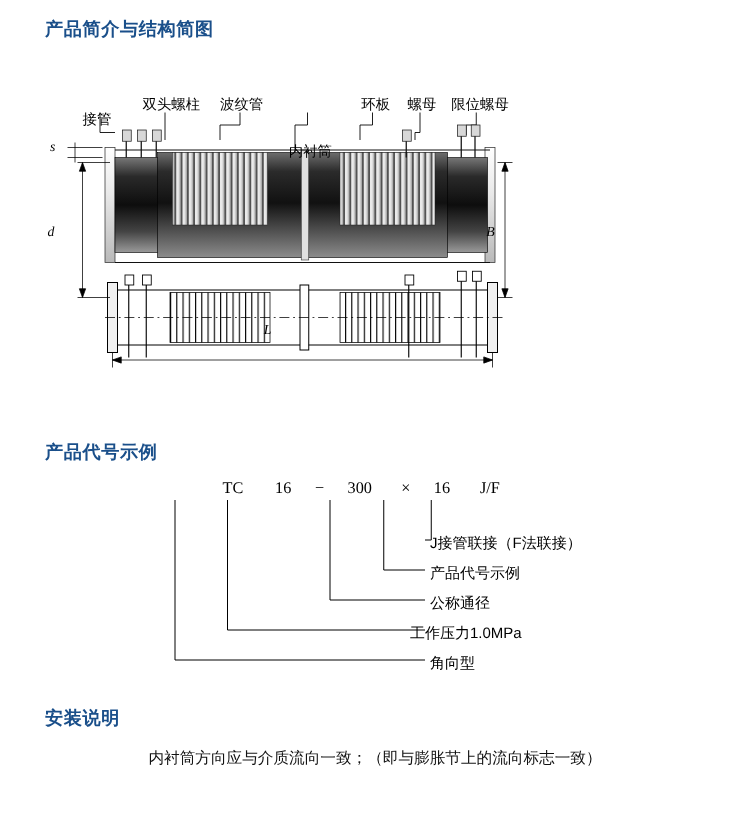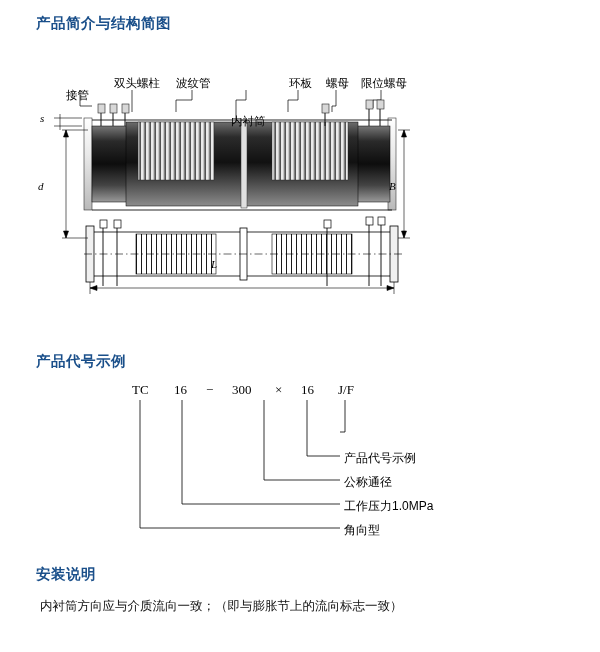--- a/index.html
+++ b/index.html
@@ -59,34 +59,36 @@
     left: 36px;
     top: 382px;
     width: 520px;
     height: 160px;
   }
   .code-token {
     position: absolute;
     font-size: 13px;
     font-family: "Liberation Serif", serif;
     white-space: nowrap;
+    margin-left: 46px;
   }
   .code-desc {
     position: absolute;
     font-size: 12px;
     font-family: "Liberation Sans", sans-serif;
     white-space: nowrap;
   }
 
   
   .notes {
     position: absolute;
     left: 40px;
     top: 598px;
     width: 520px;
+    text-align: center;
   }
   .notes p {
     margin: 0 0 6px 0;
     font-size: 12.5px;
     line-height: 17px;
     color: #111;
   }
   svg { display: block; }
 </style>
 </head>
@@ -256,23 +258,24 @@
   <div class="codeblock">
 
     <div class="code-token" style="left:96px;  top:0px;">TC</div>
     <div class="code-token" style="left:138px; top:0px;">16</div>
     <div class="code-token" style="left:170px; top:0px;">−</div>
     <div class="code-token" style="left:196px; top:0px;">300</div>
     <div class="code-token" style="left:239px; top:0px;">×</div>
     <div class="code-token" style="left:265px; top:0px;">16</div>
     <div class="code-token" style="left:302px; top:0px;">J/F</div>
 
+    <div class="code-desc" style="left:308px; top:44px;">J接管联接（F法联接）</div>
     <div class="code-desc" style="left:308px; top:68px;">产品代号示例</div>
     <div class="code-desc" style="left:308px; top:92px;">公称通径</div>
-    <div class="code-desc" style="left:308px; top:116px;">工作压力1.0MPa</div>
+    <div class="code-desc" style="left:292px; top:116px;">工作压力1.0MPa</div>
     <div class="code-desc" style="left:308px; top:140px;">角向型</div>
 
     <svg width="520" height="160" viewBox="0 0 520 160">
       <g stroke="#000" stroke-width="0.8" fill="none">
 
         <path d="M309,18 L309,50 L304,50"></path>
 
         <path d="M271,18 L271,74 L304,74"></path>
 
         <path d="M228,18 L228,98 L304,98"></path>

